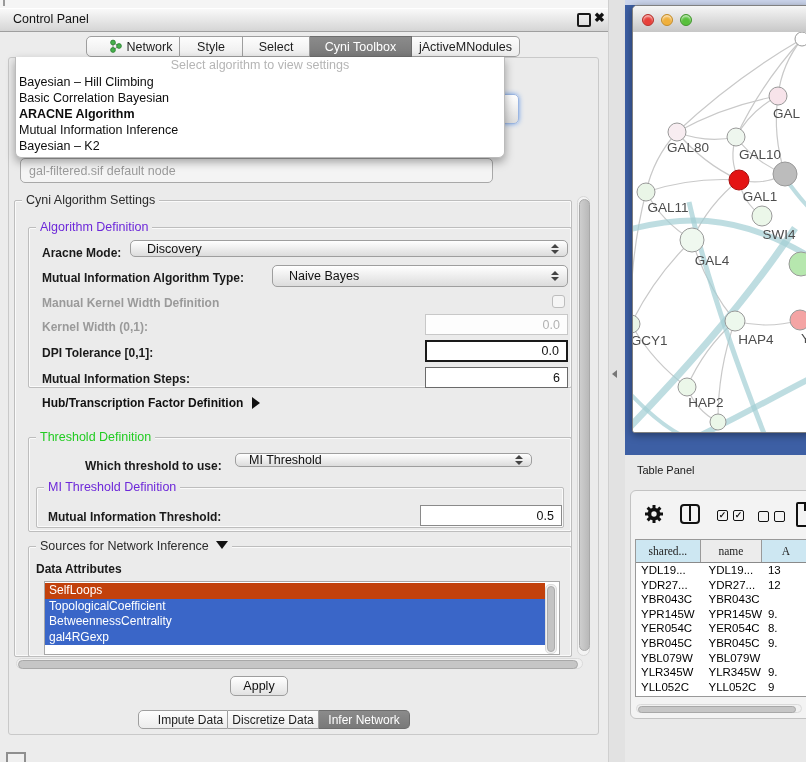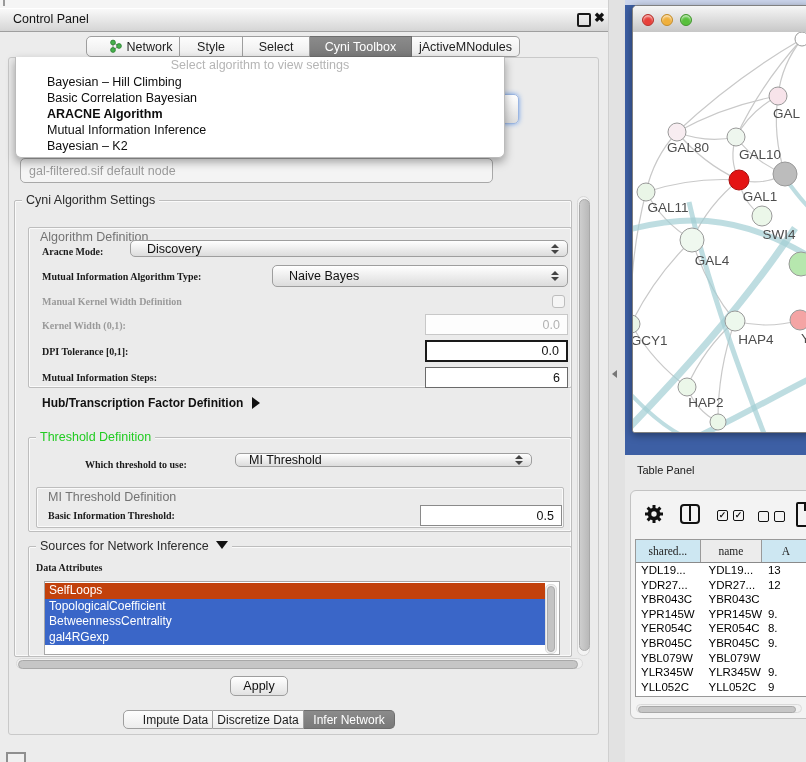--- a/index.html
+++ b/index.html
@@ -18,31 +18,31 @@
   .close-icon{position:absolute;left:594px;top:1px;font-size:13px;font-weight:bold;color:#111;}
 
   
   .tabstrip{display:flex;height:21px;}
   .tab{display:flex;align-items:center;justify-content:center;gap:5px;
        font-size:12.5px;color:#1c1c1c;background:linear-gradient(#fdfdfd,#ececec);
        border:1px solid #9e9e9e;border-left:none;box-sizing:border-box;}
   .tab:first-child{border-left:1px solid #9e9e9e;border-radius:5px 0 0 5px;padding-left:15px;}
   .tab:last-child{border-radius:0 5px 5px 0;}
   .tab.sel{background:linear-gradient(#8b8b8b,#797979);color:#fff;border-color:#6d6d6d;}
-  .bottom-tabstrip{height:19px;}
+  .bottom-tabstrip{height:19px;margin-left:15px;}
   .bottom-tabstrip .tab{font-size:12px;}
 
   
   .main-panel{left:8px;top:57px;width:591px;height:678px;background:#ebebeb;
               border:1px solid #c9c9c9;border-radius:3px;box-sizing:border-box;}
   .group{position:absolute;border:1px solid #bdbdbd;border-radius:2px;box-shadow:inset 0 0 0 1px #fafafa;box-sizing:border-box;}
   .group-label{position:absolute;font-size:12.5px;background:#ebebeb;padding:0 4px;line-height:14px;color:#2b2b2b;white-space:nowrap;}
-  .lbl-blue{color:#737373;margin-top:10px;}
+  .lbl-blue{color:#6d28d9;}
   .lbl-green{color:#22cc22;}
-  .rowlabel{position:absolute;font-size:10px;font-weight:bold;color:#1a1a1a;white-space:nowrap;font-family:Liberation Serif, serif;}
+  .rowlabel{position:absolute;font-size:12px;font-weight:bold;color:#1a1a1a;white-space:nowrap;}
   .rowlabel.dis{color:#9a9a9a;}
 
   .combo{position:absolute;background:linear-gradient(#ffffff,#dcdcdc);
          border:1px solid #9e9e9e;border-radius:5px;box-sizing:border-box;}
   .combo .cv{position:absolute;left:16px;top:50%;transform:translateY(-50%);font-size:12.5px;color:#111;white-space:nowrap;}
   .stepper{position:absolute;right:8px;top:50%;transform:translateY(-50%);display:flex;flex-direction:column;gap:2px;}
   .tri-up{width:0;height:0;border-left:4px solid transparent;border-right:4px solid transparent;border-bottom:4px solid #444;}
   .tri-dn{width:0;height:0;border-left:4px solid transparent;border-right:4px solid transparent;border-top:4px solid #444;}
 
   .tfield{position:absolute;background:#fff;box-sizing:border-box;font-size:12.5px;color:#111;
@@ -63,21 +63,21 @@
   .hscrollbar .thumb{position:absolute;left:1px;top:1px;height:7px;background:#c6c6c6;border:1px solid #a8a8a8;border-radius:5px;}
 
   .apply-btn{left:230px;top:676px;width:58px;height:20px;background:linear-gradient(#ffffff,#e2e2e2);
              border:1px solid #9e9e9e;border-radius:5px;font-size:12.5px;color:#111;
              display:flex;align-items:center;justify-content:center;box-sizing:border-box;}
 
   
   .popup{left:15px;top:57px;width:488px;background:#fff;border:1px solid #bbb;border-top:none;
          border-radius:0 0 6px 6px;box-shadow:0 4px 10px rgba(0,0,0,.35);z-index:30;padding-bottom:3px;}
   .popup-placeholder{font-size:12.5px;color:#b5b5b5;text-align:center;height:17px;line-height:17px;}
-  .popup-item{font-size:12.5px;color:#0d0d0d;height:16px;line-height:16px;padding-left:3px;white-space:nowrap;margin-left:28px;}
+  .popup-item{font-size:12.5px;color:#0d0d0d;height:16px;line-height:16px;padding-left:3px;white-space:nowrap;}
   .popup-item.bold{font-weight:bold;}
   .combo-fragment{left:500px;top:94px;width:17px;height:28px;border:1px solid #9bb6e2;border-radius:5px;
                   background:linear-gradient(#fff,#ddd);box-shadow:0 0 5px #6f9fe8;z-index:5;}
   .bg-combo{left:20px;top:158px;width:473px;height:25px;border:1px solid #a8a8a8;border-radius:5px;
             background:#f4f4f4;z-index:4;font-size:12.5px;color:#9a9a9a;line-height:25px;padding-left:8px;box-sizing:border-box;}
 
   
   .splitter{left:608px;top:0;width:17px;height:762px;background:#e2e2e2;border-left:1px solid #cfcfcf;box-sizing:border-box;}
   .split-arrow{left:612px;top:370px;width:0;height:0;border-top:4px solid transparent;border-bottom:4px solid transparent;border-right:5px solid #777;}
 
@@ -222,21 +222,21 @@
   <div class="combo" style="left:235px;top:453px;width:297px;height:14px;">
     <span class="cv" style="left:13px;">MI Threshold</span>
     <span class="stepper">
         <span class="tri-up"></span>
         <span class="tri-dn"></span>
       </span>
   </div>
 
   <div class="group" style="left:36px;top:487px;width:528px;height:41px;"></div>
   <div class="group-label lbl-blue abs" style="left:44px;top:480px;">MI Threshold Definition</div>
-  <div class="rowlabel" style="left:48px;top:510px;">Basic Information Threshold:</div>
+  <div class="rowlabel" style="left:48px;top:510px;">Mutual Information Threshold:</div>
   <div class="tfield" style="left:420px;top:505px;width:142px;height:21px;border:1px solid #8a8a8a;">0.5</div>
 
   <div class="group" style="left:28px;top:546px;width:544px;height:111px;"></div>
   <div class="group-label abs" style="left:36px;top:539px;">
     <span>Sources for Network Inference</span><span class="arrow-down"></span>
   </div>
   <div class="rowlabel" style="left:36px;top:562px;">Data Attributes</div>
   <div class="listbox" style="left:44px;top:581px;width:516px;height:74px;">
     <div style="padding-top:1px;">
         <div class="src-item" style="background: #c2410c;">SelfLoops</div>

